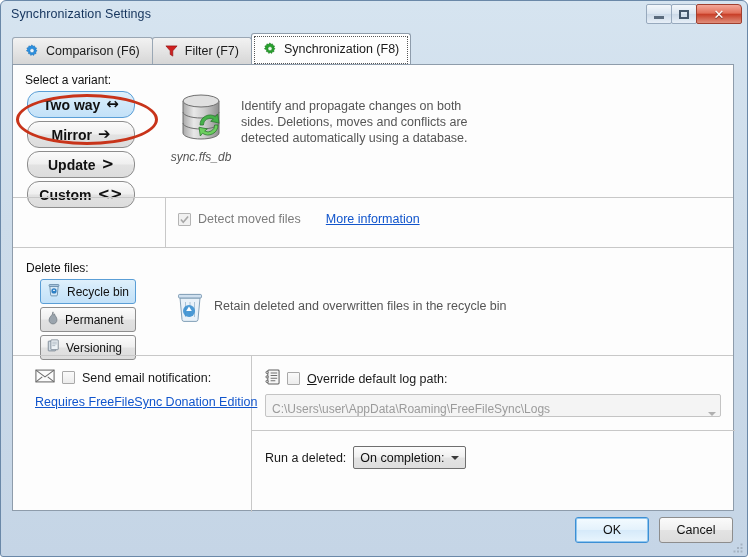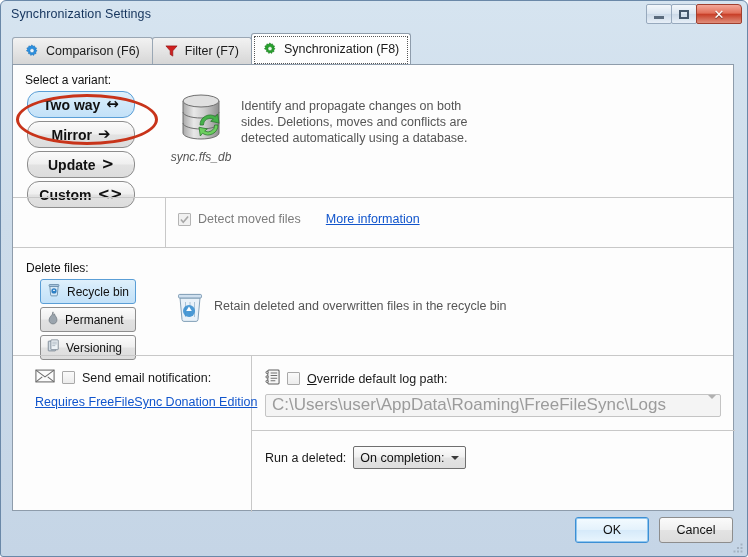--- a/index.html
+++ b/index.html
@@ -155,22 +155,22 @@
   .cb.empty{background:linear-gradient(180deg,#fafafa,#ececec);border-color:#a9a9a9;}
 
   .lbl-dis{font-size:12.5px;color:#7c7c7c;}
   .lbl{font-size:12.5px;color:#1a1a1a;}
   a.lnk{color:#1155cc;text-decoration:underline;font-size:12.5px;cursor:pointer;}
 
   
   .combo{
     box-sizing:border-box;height:23px;
     border:1px solid #aeaeae;border-radius:2px;background:#fff;
-    display:flex;align-items:flex-start;
-    font-size:17px;
+    display:flex;align-items:flex-end;
+    font-size:12px;
   }
   .combo.disabled{background:#f4f4f4;border-color:#c4c4c4;color:#9b9b9b;}
   .combo .txt{flex:1;padding-left:6px;white-space:nowrap;overflow:hidden;}
   .combo .arrowbox{
     width:17px;display:flex;align-items:center;justify-content:center;
   }
   .caret{
     width:0;height:0;border-left:4px solid transparent;border-right:4px solid transparent;
     border-top:4px solid #3a3a3a;
   }

